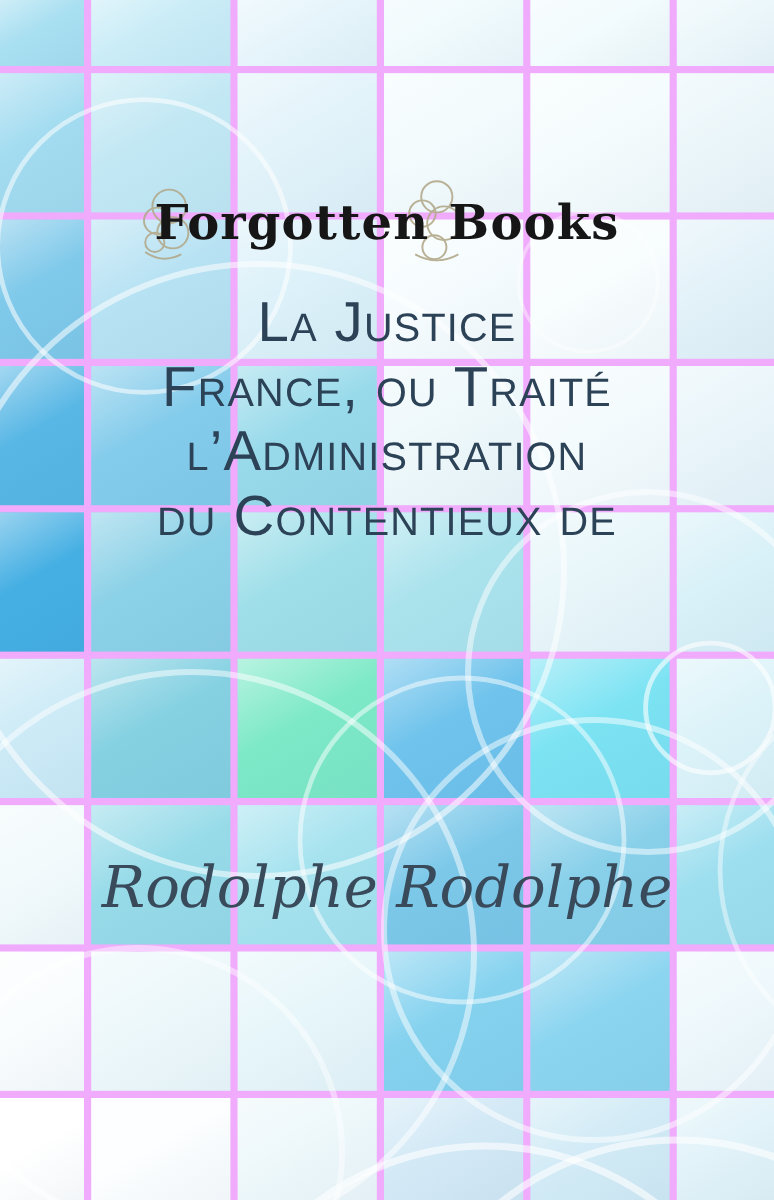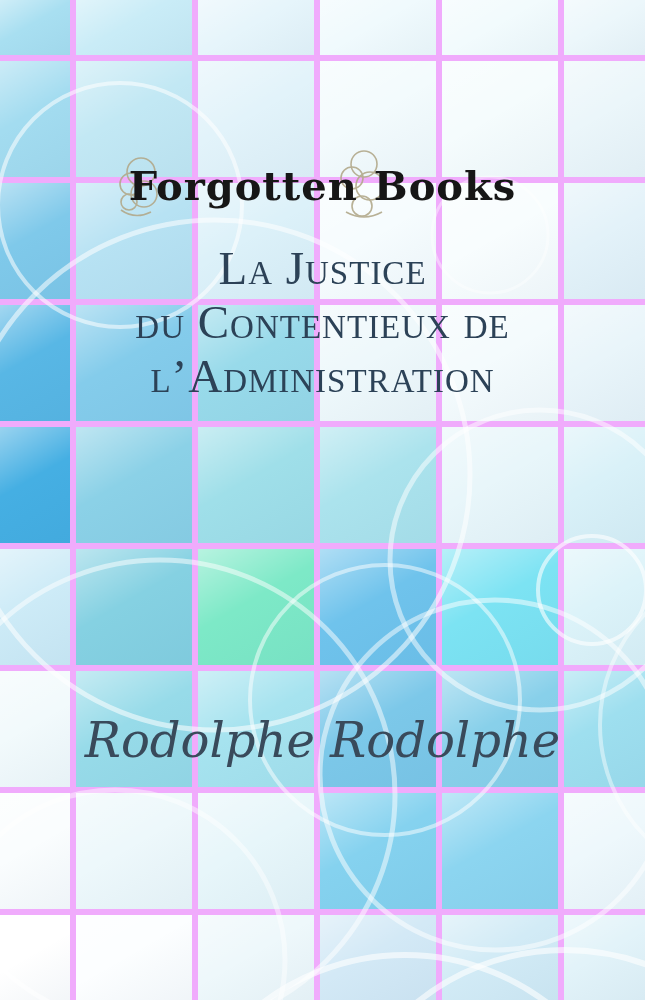--- a/index.html
+++ b/index.html
@@ -61,21 +61,21 @@
   }
   .logo-word { position: relative; z-index: 1; }
   .logo-word.first { margin-right: 16px; }
   .flourish { position: absolute; z-index: 0; }
   .flourish-left  { left: -18px; top: -12px; }
   .flourish-right { left: 51%;   top: -16px; }
   .title {
     position: absolute;
     top: 241px;
     width: 100%;
-    font-family: Liberation Serif, serif;
+    font-family: Liberation Sans, sans-serif;
     font-variant: small-caps;
     font-size: 47px;
     line-height: 54px;
     letter-spacing: 1px;
     color: #2c4257;
   }
   .byline {
     position: absolute;
     top: 664px;
     width: 100%;
@@ -192,21 +192,22 @@
             <circle cx="36" cy="60" r="10"></circle>
             <path d="M20 66 q18 10 36 0"></path>
           </g>
         </svg>
         <span class="logo-word first">Forgotten</span><span class="logo-word">Books</span>
       </span>
     </div>
 
     <div class="title">
       <div class="title-line">La Justice</div>
+      <div class="title-line">France, ou Traité</div>
+      <div class="title-line">l’Administration</div>
       <div class="title-line">du Contentieux de</div>
-      <div class="title-line">l’Administration</div>
     </div>
 
 
     <div class="author">Rodolphe Rodolphe</div>
 
   </div>
 </div>
 
 </body></html>

